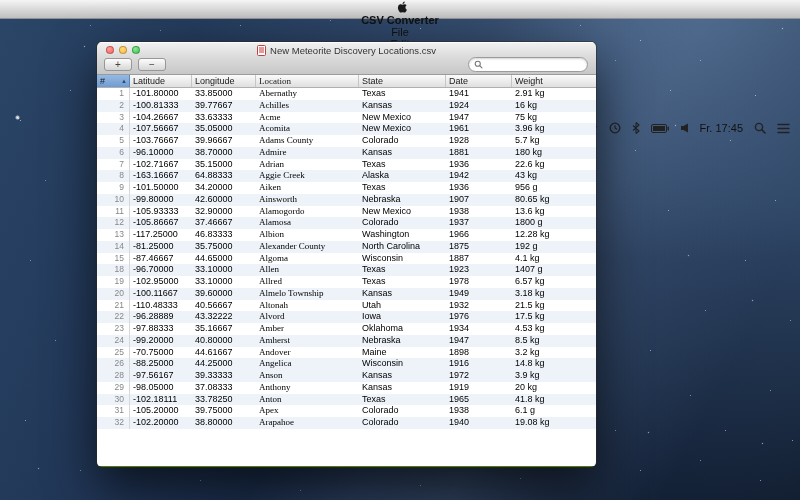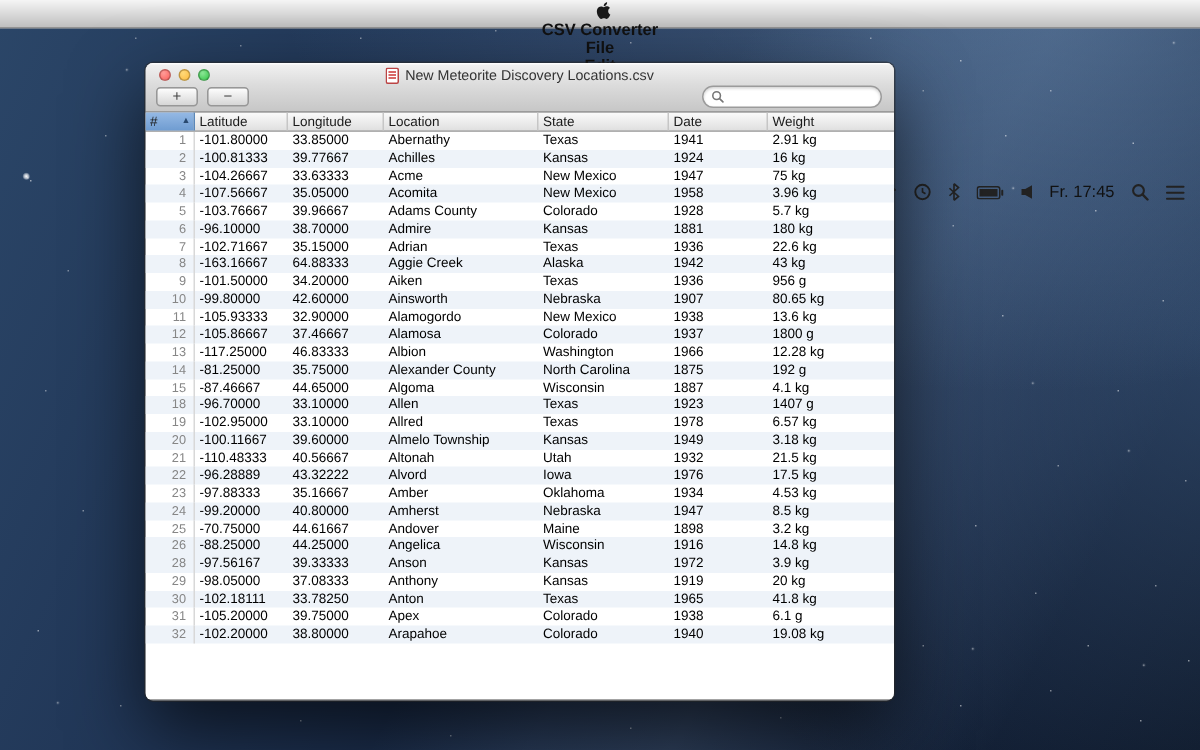--- a/index.html
+++ b/index.html
@@ -32,27 +32,27 @@
     648px 432px 1px rgba(255,255,255,.8), 762px 443px 1px rgba(255,255,255,.8), 98px 432px 1px rgba(255,255,255,.7),
     38px 468px 1px rgba(255,255,255,.75), 782px 28px 1px rgba(255,255,255,.8); }
   .bigstar { position:absolute; left:15px; top:115px; width:5px; height:5px; border-radius:50%;
     background:radial-gradient(circle, #fff 0%, rgba(255,255,255,.6) 40%, rgba(255,255,255,0) 75%); }
   
   .menubar { position:absolute; left:0; top:0; width:800px; height:19px;
     background:linear-gradient(#f5f5f5, #bfbfbf); border-bottom:1px solid rgba(0,0,0,.4);
     display:flex; align-items:center; font-size:11px; color:#111;flex-direction:column; }
   .apple { margin:0 9px 0 12px; display:flex; align-items:center; }
   .appname { font-weight:bold; padding:0 9px; }
-  .mitem { padding:0 9px;font-weight:bold; }
+  .mitem { padding:0 9px; }
   .mright { margin-left:auto; display:flex; align-items:center; gap:11px; padding-right:10px; }
   .sicon { display:flex; align-items:center; }
   .clock { font-size:11px; color:#111; }
   
   .window { position:absolute; left:97px; top:42px; width:499px; height:425px;
-    border-radius:5px; background:#a3a3a3; overflow:hidden;
+    border-radius:5px; background:#4d7c0f; overflow:hidden;
     box-shadow: 0 0 0 1px rgba(40,40,40,.55), 0 20px 50px rgba(0,0,0,.65); }
   .topchrome { height:33px; background:linear-gradient(#f2f2f2 0%, #dcdcdc 45%, #c7c7c7 100%);
     border-bottom:1px solid #9b9b9b; position:relative;
     box-shadow: inset 0 1px 0 rgba(255,255,255,.8); }
   .lights { position:absolute; left:9px; top:4px; display:flex; gap:5px; }
   .light { width:8px; height:8px; border-radius:50%; border:1px solid rgba(0,0,0,.25); }
   .titletext { position:absolute; left:0; right:0; top:2px; text-align:center; font-size:9.5px; color:#333;
     display:flex; align-items:center; justify-content:center; gap:4px; height:12px; }
   .tbtns { position:absolute; left:7px; top:16px; display:flex; gap:6px; }
   .tbtn { width:28px; height:13px; font-size:10px; line-height:10px; color:#444;
@@ -60,21 +60,21 @@
   .search { position:absolute; right:8px; top:15px; width:120px; height:15px; border-radius:8px;
     background:#fff; border:1px solid #9b9b9b; display:flex; align-items:center; padding:0 5px;
     box-shadow: inset 0 1px 2px rgba(0,0,0,.18); }
   .search input { border:none; outline:none; width:100%; font-size:9px; background:transparent; }
   
   .thead { display:flex; height:13px; background:linear-gradient(#fbfbfb,#dfdfdf);
     border-bottom:1px solid #b0b0b0; font-size:9px; color:#1a1a1a; }
   .hc { line-height:12px; padding-left:3px; border-right:1px solid #c6c6c6; overflow:hidden; white-space:nowrap; position:relative; }
   .hc.sel { background:linear-gradient(#95b9e4,#6f9cd1); border-right:1px solid #5b87b8; }
   .sortarrow { position:absolute; right:2px; top:3px; font-size:6px; line-height:6px; color:#29496f; }
-  .c0 { width:33px; } .c1 { width:62px; } .c2 { width:64px; } .c3 { width:103px; }
+  .c0 { width:33px; } .c1 { width:62px; } .c2 { width:64px; } .c3 { width:103px;font-family:Liberation Serif, serif; }
   .c4 { width:87px; } .c5 { width:66px; } .c6 { flex:1; border-right:none; }
   .tbody { height:378px; background:#fff; font-size:9px; color:#000; }
   .trow { display:flex; height:11.75px; line-height:11.75px; }
   .trow.even { background:#eef3f9; }
   .cell { padding-left:3px; overflow:hidden; white-space:nowrap; }
   .cell.c0 { text-align:right; padding-right:5px; padding-left:0; color:#868686; font-size:8.5px;
     border-right:1px solid #d8d8d8; }
 </style>
 </head>
 <body>
@@ -222,21 +222,21 @@
         <div class="cell c4">New Mexico</div>
         <div class="cell c5">1947</div>
         <div class="cell c6">75 kg</div>
       </div>
       <div class="trow even">
         <div class="cell c0">4</div>
         <div class="cell c1">-107.56667</div>
         <div class="cell c2">35.05000</div>
         <div class="cell c3">Acomita</div>
         <div class="cell c4">New Mexico</div>
-        <div class="cell c5">1958</div>
+        <div class="cell c5">1961</div>
         <div class="cell c6">3.96 kg</div>
       </div>
       <div class="trow odd">
         <div class="cell c0">5</div>
         <div class="cell c1">-103.76667</div>
         <div class="cell c2">39.96667</div>
         <div class="cell c3">Adams County</div>
         <div class="cell c4">Colorado</div>
         <div class="cell c5">1928</div>
         <div class="cell c6">5.7 kg</div>

